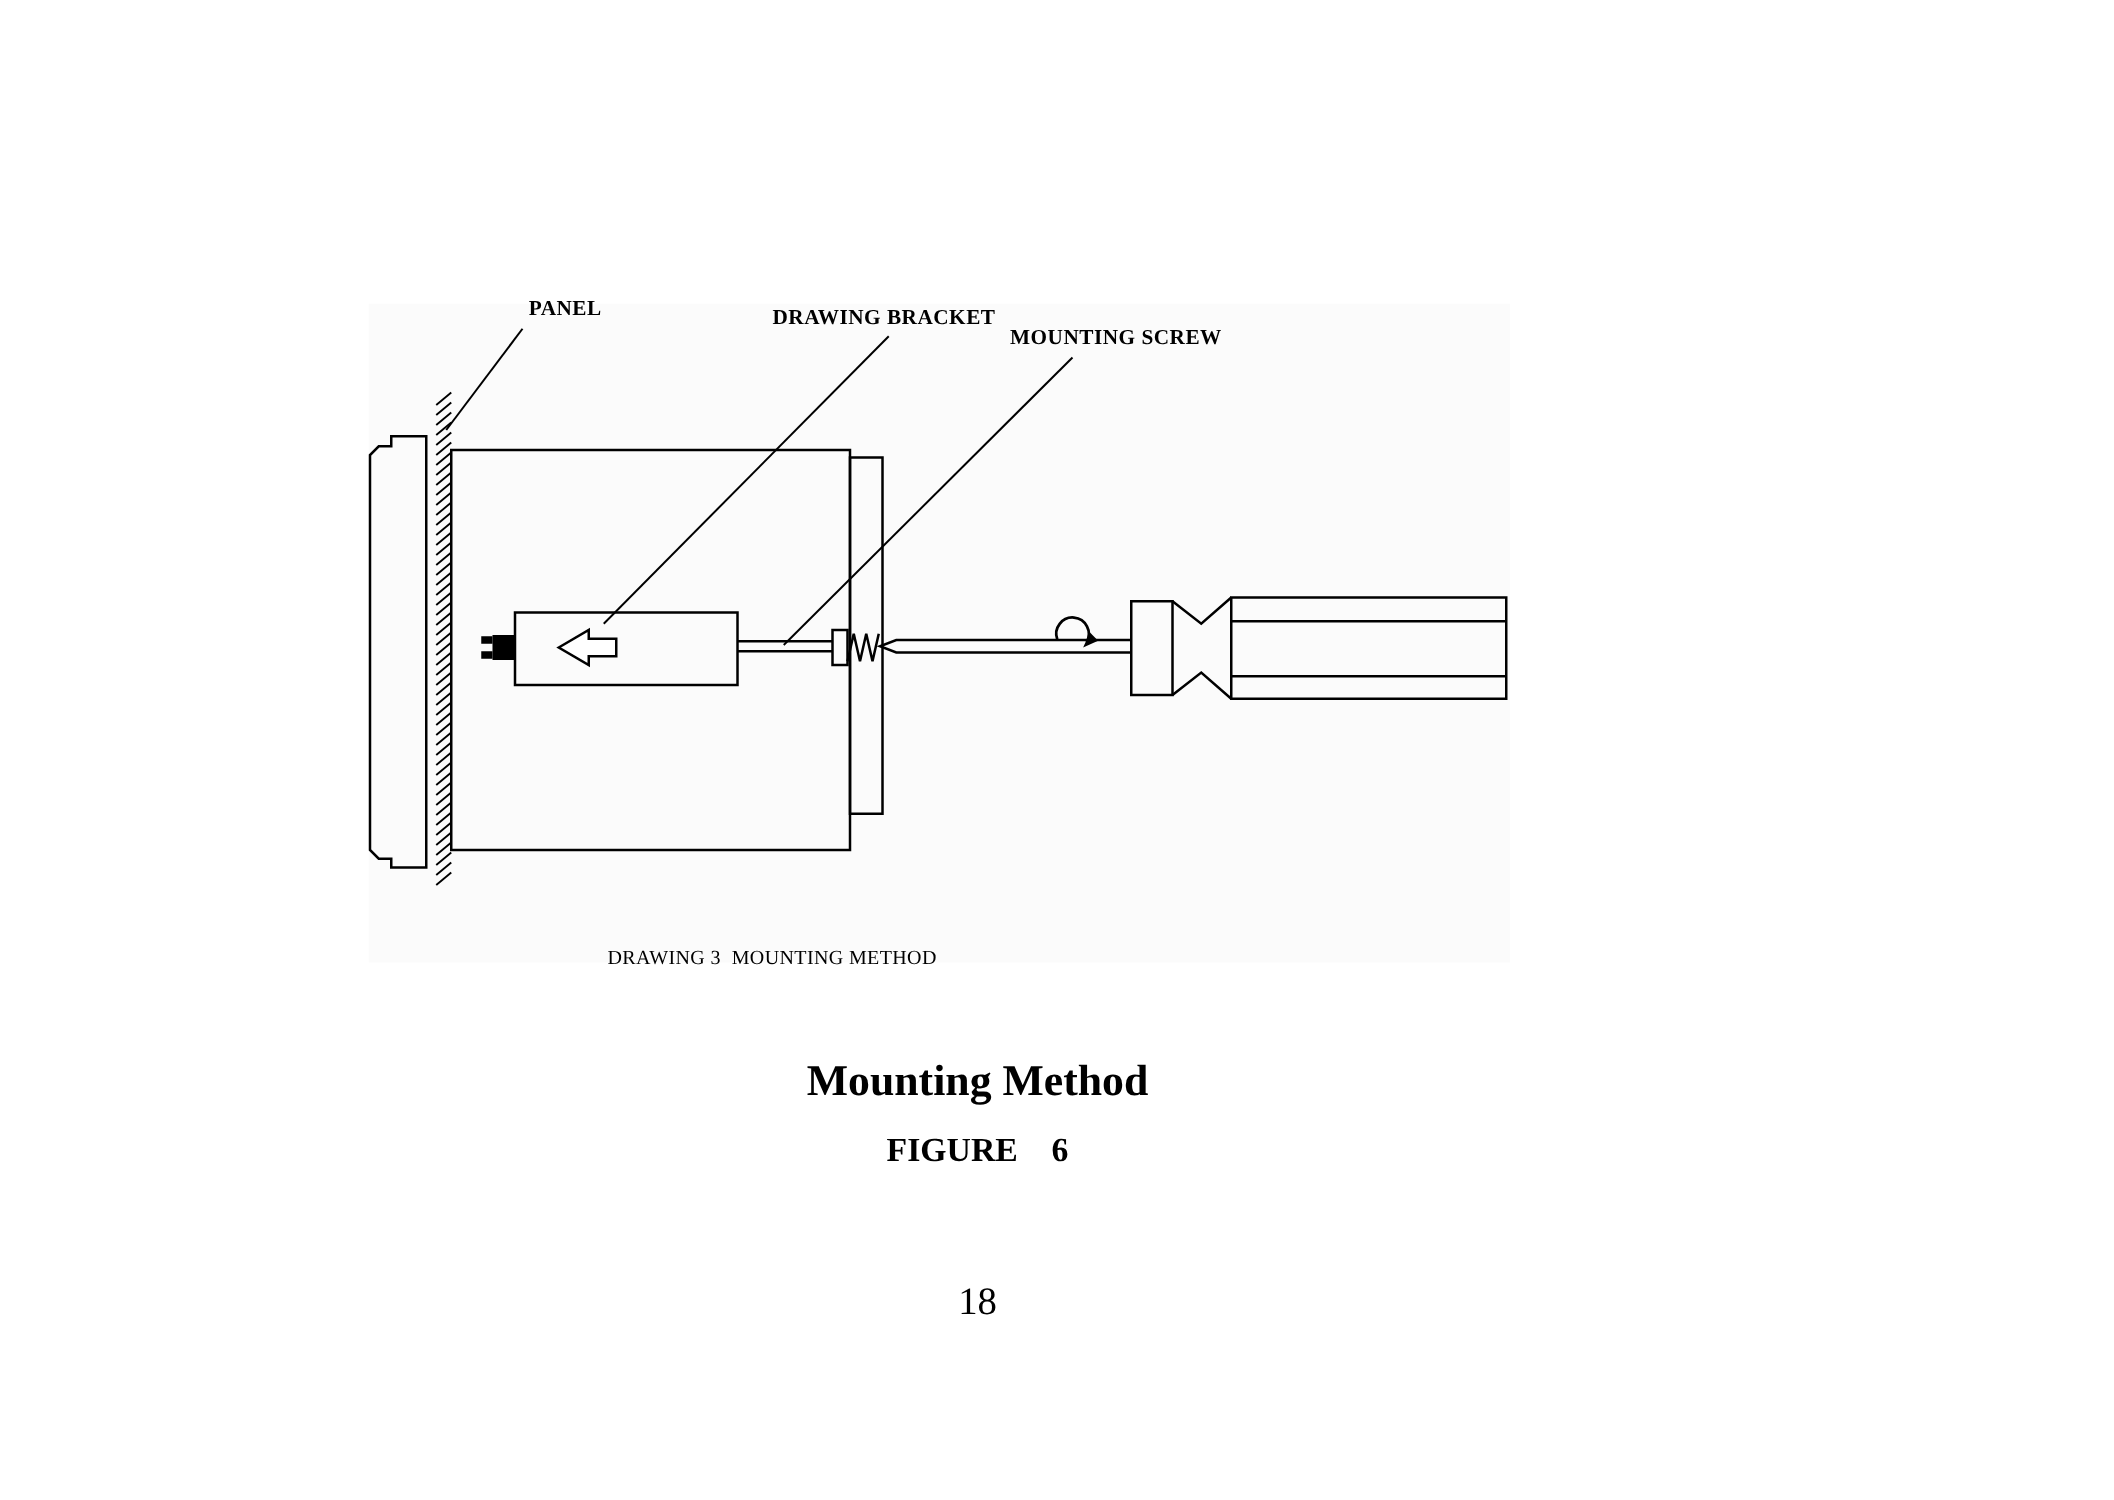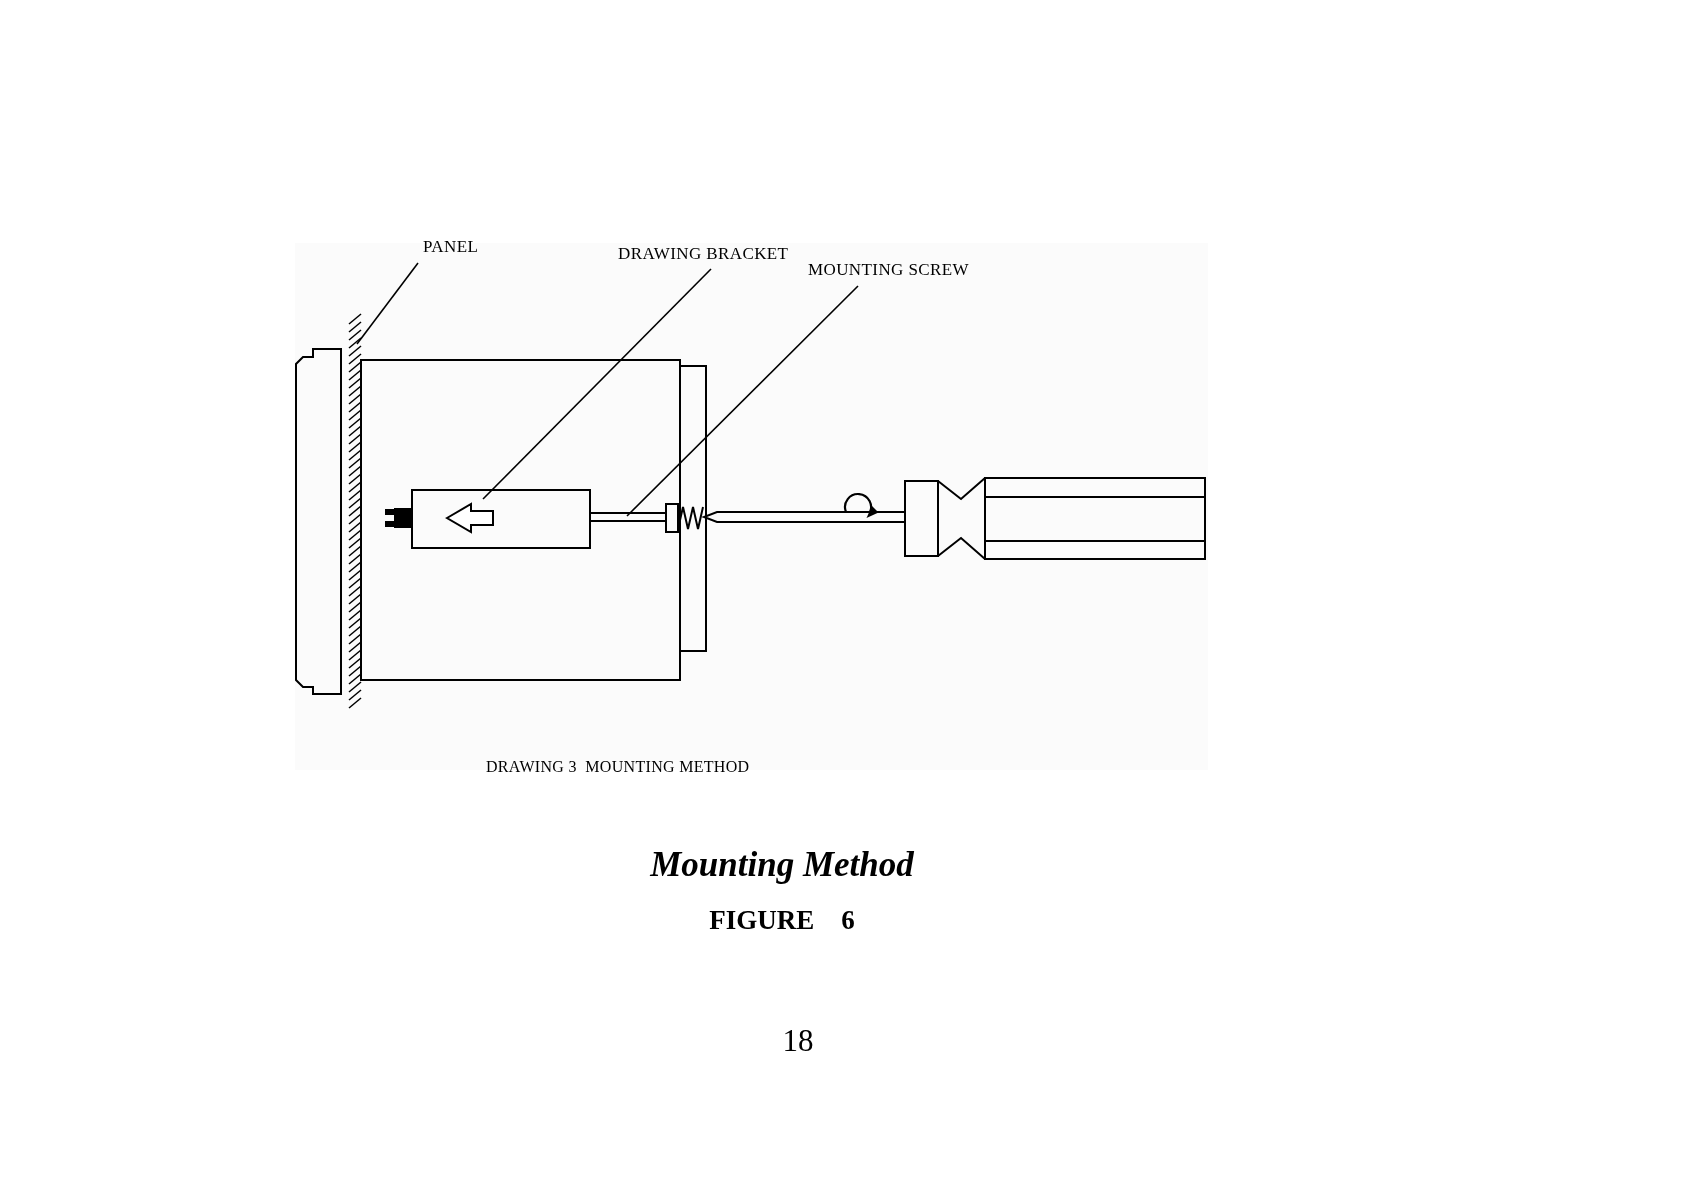--- a/index.html
+++ b/index.html
@@ -18,48 +18,47 @@
   }
   svg.diagram-svg {
     position: absolute; left: 0; top: 0;
     width: 1691px; height: 1200px;
   }
   .diagram-label {
     font-size: 17px;
     letter-spacing: 0.4px;
     white-space: pre;
     line-height: 1.1;
+    font-weight: bold;
   }
   .caption {
     left: 486px; top: 758px;
     font-size: 16px;
     letter-spacing: 0.3px;
     white-space: pre;
     text-align: center;
   }
   .fig-title {
     left: 782px; top: 845px;
     font-size: 35px;
     font-weight: bold;
     transform: translateX(-50%);
     white-space: pre;
-    font-style: italic;
   }
   .fig-number {
     left: 782px; top: 905px;
     font-size: 27px;
     font-weight: bold;
     transform: translateX(-50%);
     white-space: pre;
   }
   .page-number {
     left: 782px; top: 1023px;
     font-size: 31px;
     transform: translateX(-50%);
-    margin-left: 16px;
   }
 </style>
 </head>
 <body>
 
 <div class="abs diagram-bg"></div>
 
 <svg class="diagram-svg" viewBox="0 0 1691 1200" xmlns="http://www.w3.org/2000/svg">
 
   <g stroke="#000" stroke-width="1.6">

